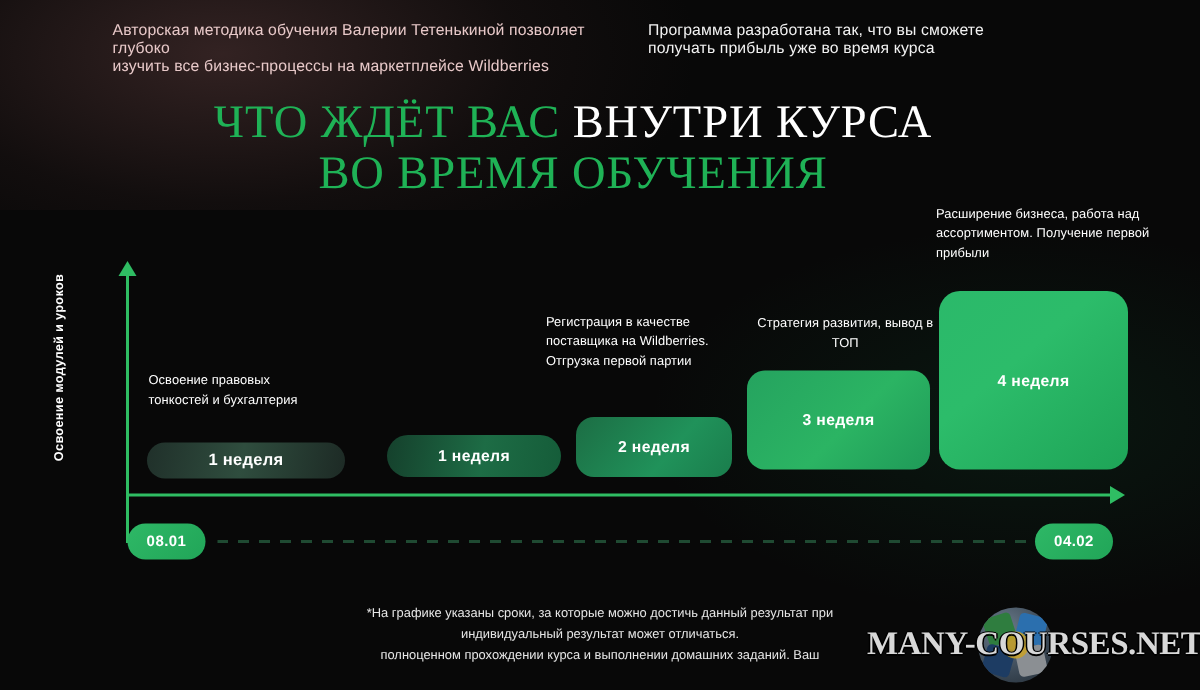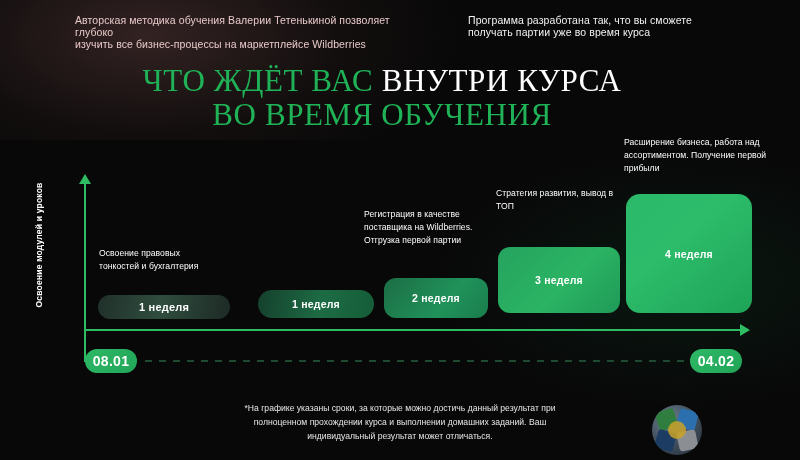--- a/index.html
+++ b/index.html
@@ -19,21 +19,21 @@
     pointer-events:none;
   }
   .glow-green{
     position:absolute;left:430px;top:150px;width:420px;height:260px;
     background:radial-gradient(ellipse at 60% 50%, rgba(20,120,70,0.14) 0%, rgba(0,0,0,0) 70%);
     pointer-events:none;
   }
 
   
   .hdr-left{position:absolute;left:75px;top:14px;width:350px;}
-  .hdr-right{position:absolute;left:432px;top:14px;width:300px;margin-left:36px;}
+  .hdr-right{position:absolute;left:432px;top:14px;width:300px;}
   .hdr-left .line,.hdr-right .line{
     font-size:10.5px;line-height:12px;letter-spacing:.1px;
   }
   .hdr-left .line{color:#e8c9c9;}
   .hdr-right .line{color:#f2f2f2;}
 
   
   .title{
     position:absolute;left:72px;top:64px;width:620px;
     font-family:"Liberation Serif", serif;
@@ -92,27 +92,27 @@
   .bar-4{left:498px;top:117px;width:122px;height:66px;border-radius:12px;
     background:linear-gradient(135deg,#25a35f 0%,#2bb463 55%,#1f9a58 100%);}
   .bar-5{left:626px;top:64px;width:126px;height:119px;border-radius:14px;
     background:linear-gradient(140deg,#2bb96a 0%,#2cbc6a 40%,#1ea457 100%);}
 
   
   .cap{position:absolute;font-size:8.6px;line-height:13px;color:#ffffff;letter-spacing:.05px;}
   .cap-1{left:99px;top:117px;width:120px;}
   .cap-2{left:228px;top:100px;width:140px;}
   .cap-3{left:364px;top:78px;width:140px;}
-  .cap-4{left:496px;top:57px;width:135px;}
+  .cap-4{left:496px;top:79px;width:135px;text-align:center;}
   .cap-5{left:624px;top:6px;width:170px;}
 
   
   .pill{
     position:absolute;display:flex;align-items:center;justify-content:center;
-    height:24px;border-radius:12px;color:#ffffff;font-weight:bold;font-size:14px;
+    height:24px;border-radius:12px;color:#ffffff;font-weight:bold;font-size:10px;
     letter-spacing:.3px;
   }
   .pill-start{left:85px;top:219px;width:52px;
     background:linear-gradient(135deg,#2eb866 0%,#21a558 100%);}
   .pill-end{left:690px;top:219px;width:52px;
     background:linear-gradient(135deg,#2eb866 0%,#21a558 100%);}
   .dash-line{
     position:absolute;left:145px;top:230px;width:540px;height:2px;
     background:repeating-linear-gradient(to right,#1f4a32 0px,#1f4a32 7px,rgba(0,0,0,0) 7px,rgba(0,0,0,0) 14px);
   }
@@ -154,21 +154,21 @@
 
   <div class="glow-pink"></div>
   <div class="glow-green"></div>
 
   <div class="hdr-left">
     <div class="line">Авторская методика обучения Валерии Тетенькиной позволяет глубоко</div>
     <div class="line">изучить все бизнес-процессы на маркетплейсе Wildberries</div>
   </div>
   <div class="hdr-right">
     <div class="line">Программа разработана так, что вы сможете</div>
-    <div class="line">получать партии уже во время курса</div>
+    <div class="line">получать прибыль уже во время курса</div>
   </div>
 
   <div class="title">
     <div class="row">
       <span class="t-green">ЧТО ЖДЁТ ВАС</span>
       <span class="t-white">ВНУТРИ КУРСА</span>
     </div>
     <div class="row t-green">ВО ВРЕМЯ ОБУЧЕНИЯ</div>
   </div>
 
@@ -202,27 +202,28 @@
       <span class="bar-label">4 неделя</span>
     </div>
 
     <div class="dash-line"></div>
     <div class="pill pill-start">08.01</div>
     <div class="pill pill-end">04.02</div>
   </div>
 
   <div class="footnote">
     <div>*На графике указаны сроки, за которые можно достичь данный результат при</div>
+    <div>индивидуальный результат может отличаться.</div>
     <div>полноценном прохождении курса и выполнении домашних заданий. Ваш</div>
-    <div>индивидуальный результат может отличаться.</div>
   </div>
 
   <div class="watermark">
     <div class="wm-globe">
       <div class="q wm-q1"></div>
       <div class="q wm-q2"></div>
       <div class="q wm-q3"></div>
       <div class="q wm-q4"></div>
       <div class="wm-center"></div>
     </div>
+    <div class="wm-text">MANY-COURSES.NET</div>
   </div>
 
 </div>
 
 </body></html>

